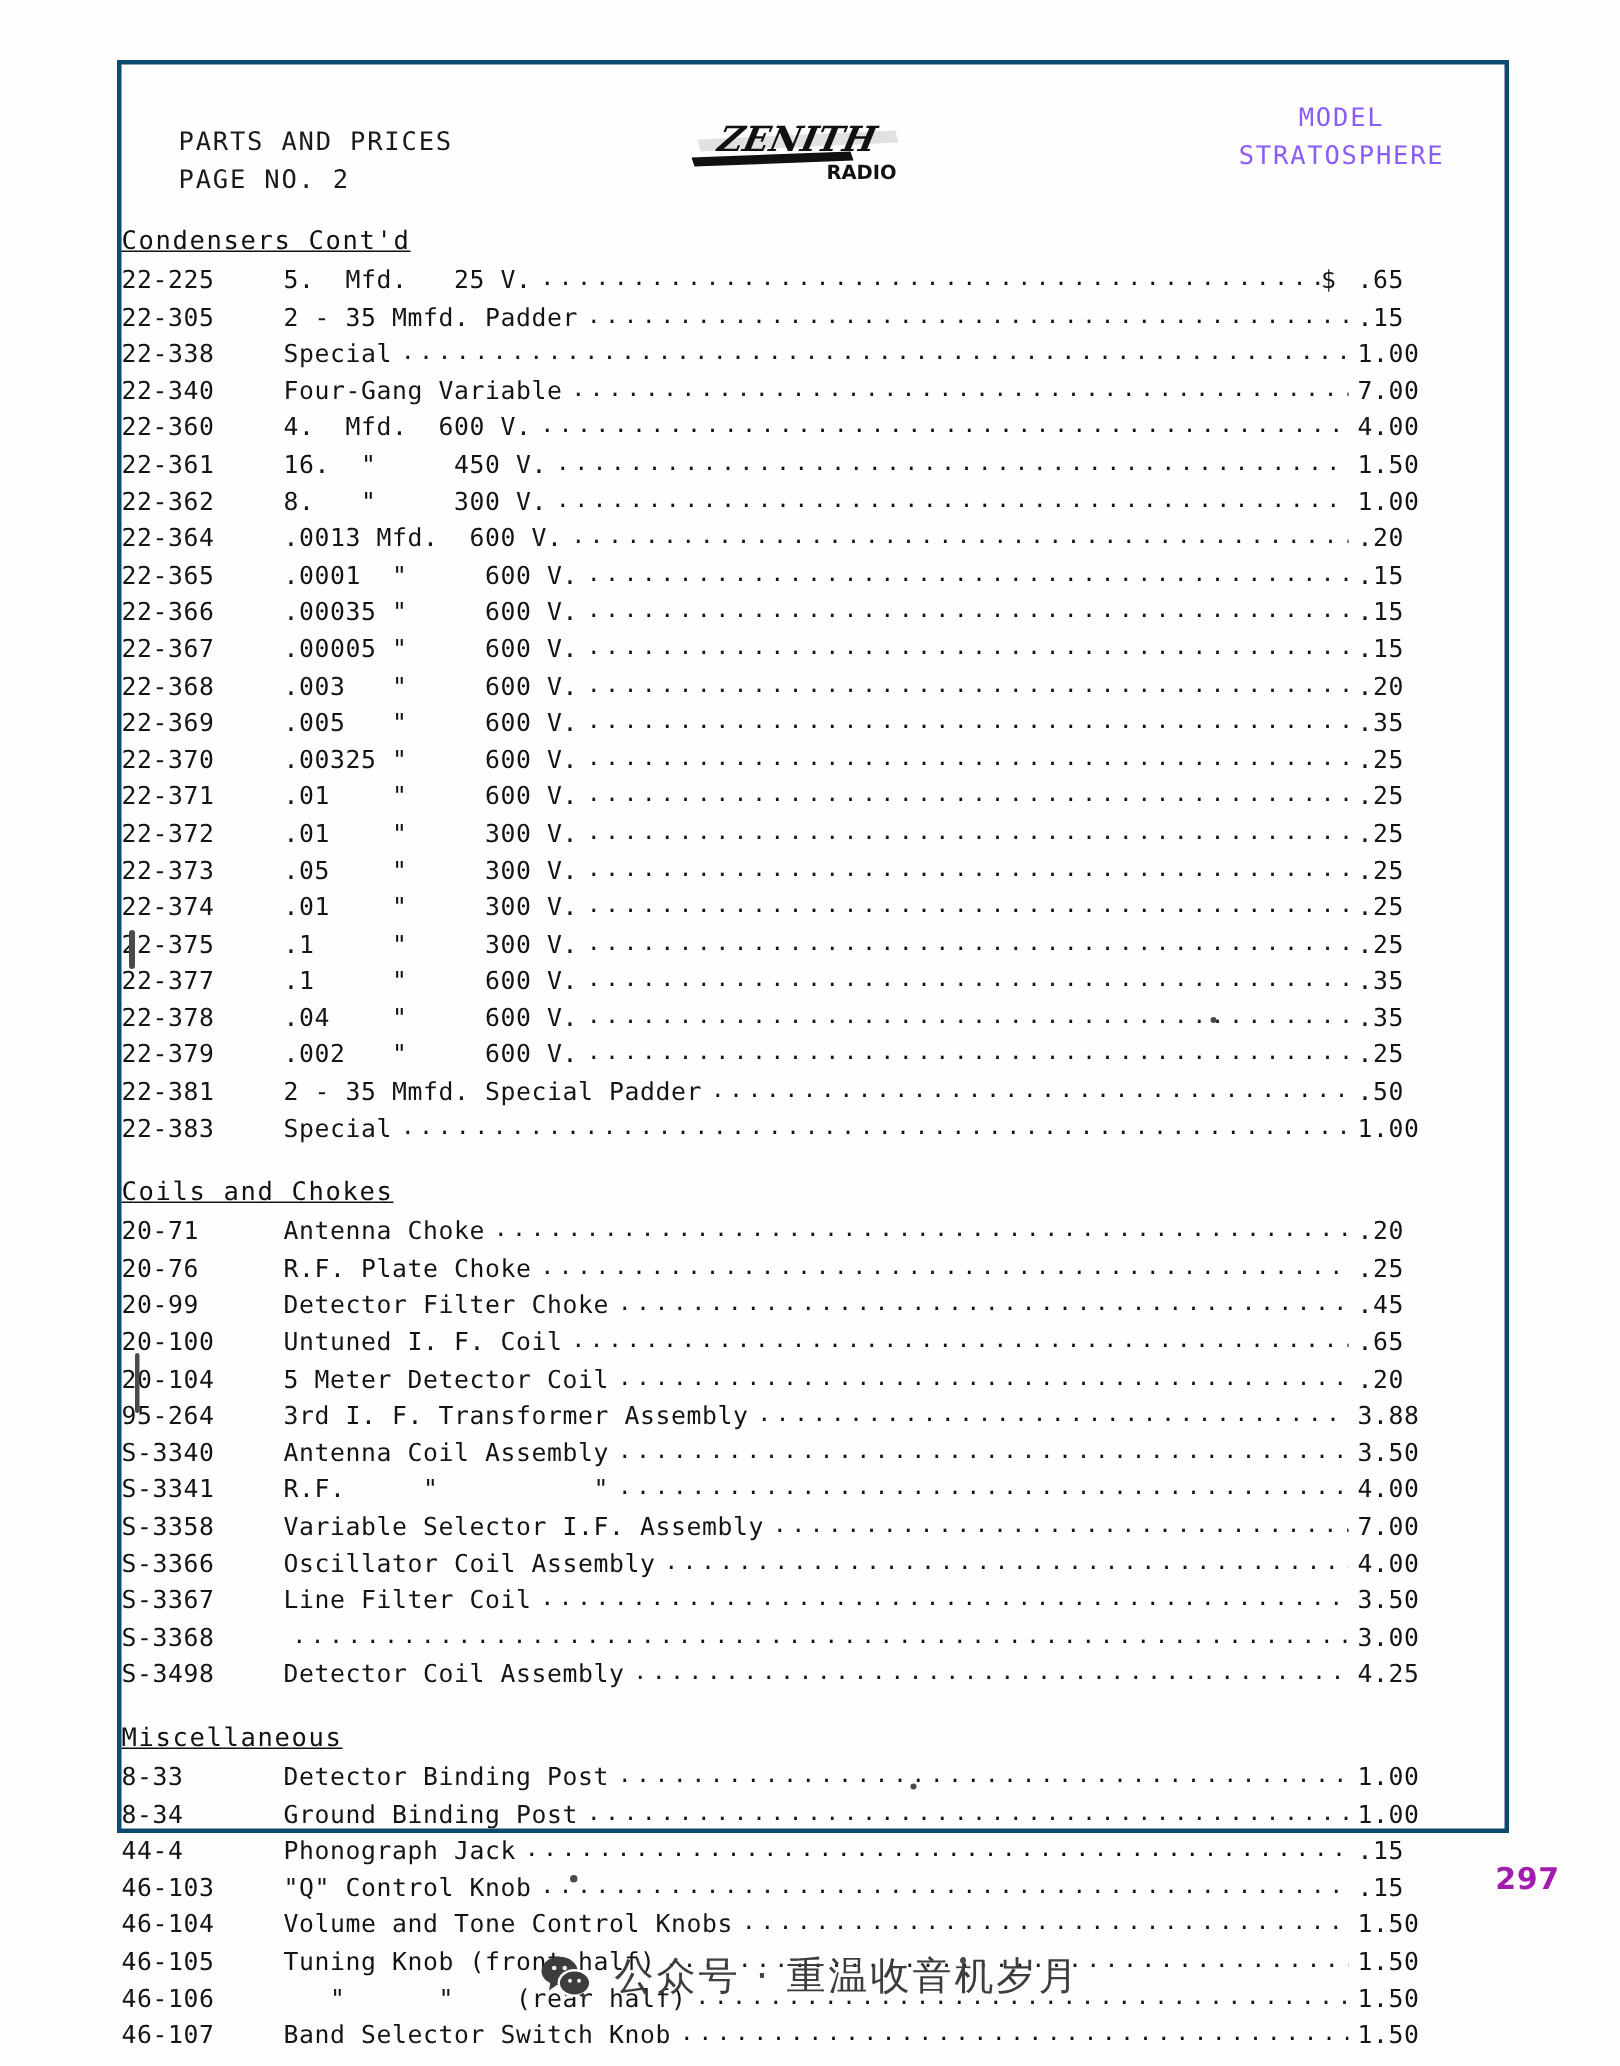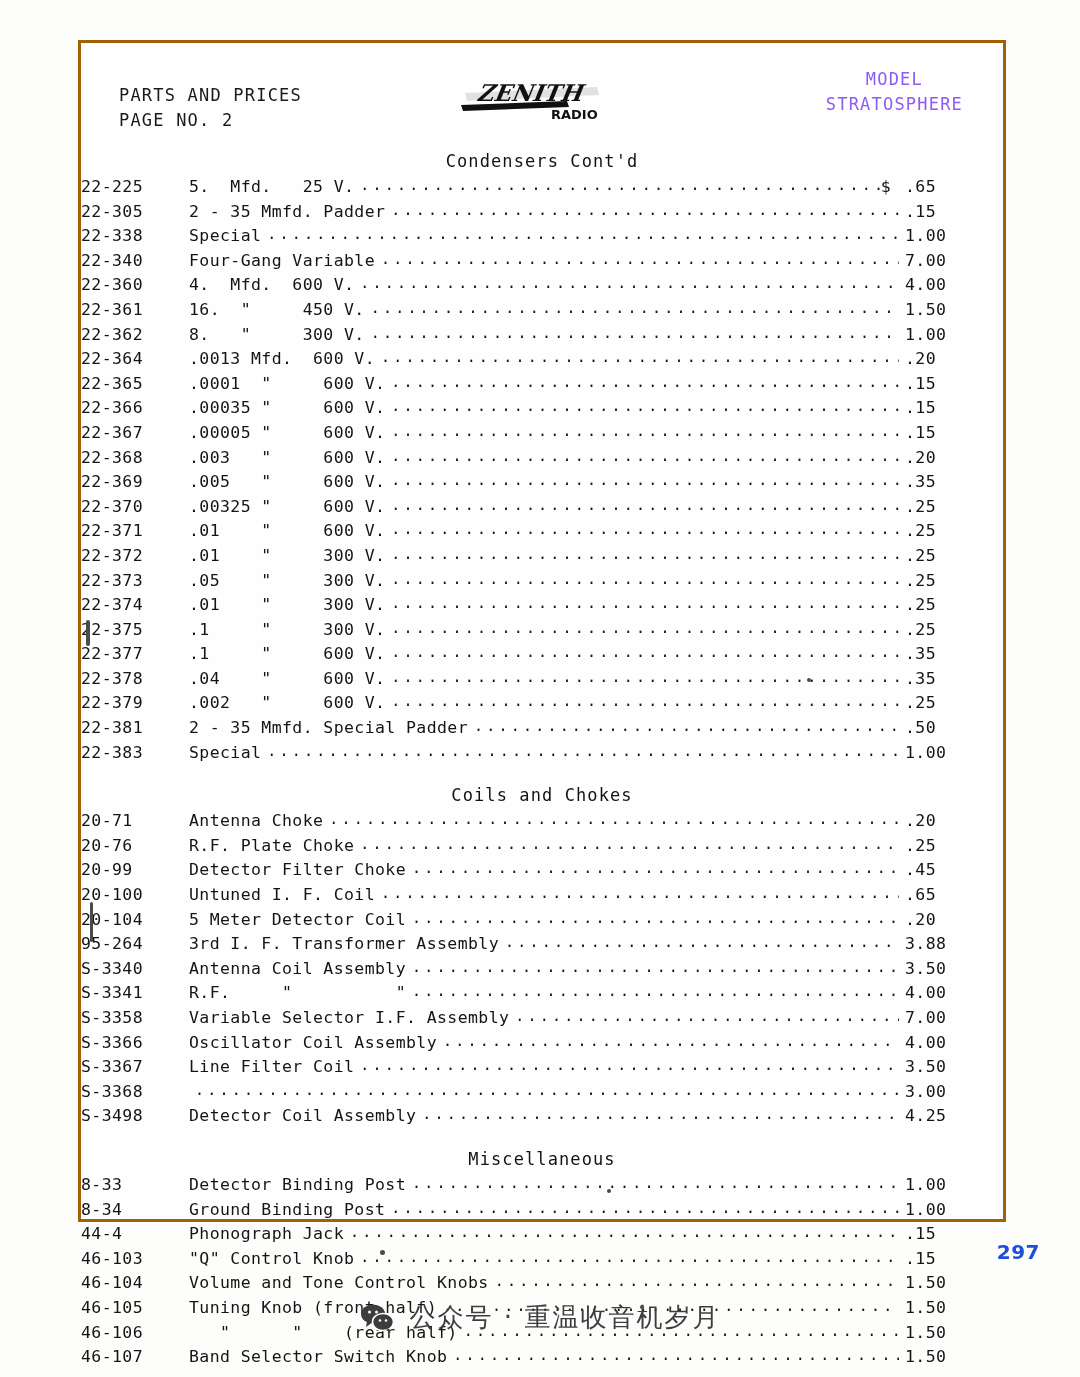--- a/index.html
+++ b/index.html
@@ -21,21 +21,21 @@
     width: 1080px;
     height: 1377px;
     background: #fdfdfb;
   }
   .frame {
     position: absolute;
     left: 78px;
     top: 40px;
     width: 928px;
     height: 1182px;
-    border: 3px solid #a16207;
+    border: 3px solid #0c4a6e;
     box-sizing: border-box;
     background: #fefefe;
   }
   .frame-inner {
     position: absolute;
     left: 6px; top: 6px; right: 6px; bottom: 6px;
     border: 1px solid #fefefe;
   }
   .header {
     position: absolute;
@@ -66,25 +66,26 @@
     left: 50%;
     transform: translateX(-50%);
     top: 32px;
     width: 190px;
     height: 50px;
     text-align: center;
   }
   .logo svg { display:block; }
 
   .section-title {
-    text-align: center;
+    text-align: left;
     font-size: 17px;
     letter-spacing: 1.1px;
     margin: 0 0 4px 0;
     color: #121212;
+    text-decoration: underline;
   }
   .list {
     margin: 0;
     padding: 0;
     list-style: none;
   }
   .row {
     display: flex;
     align-items: baseline;
     font-size: 16.5px;
@@ -131,21 +132,21 @@
   }
   .gap { height: 20px; }
 
   .page-number {
     position: absolute;
     right: 40px;
     top: 1240px;
     font-family: "DejaVu Sans", sans-serif;
     font-weight: bold;
     font-size: 20px;
-    color: #1d4ed8;
+    color: #a21caf;
     letter-spacing: 0.5px;
   }
   .footer-stamp {
     position: absolute;
     left: 0;
     right: 0;
     top: 1300px;
     text-align: center;
     font-family: "DejaVu Sans", sans-serif;
   }

